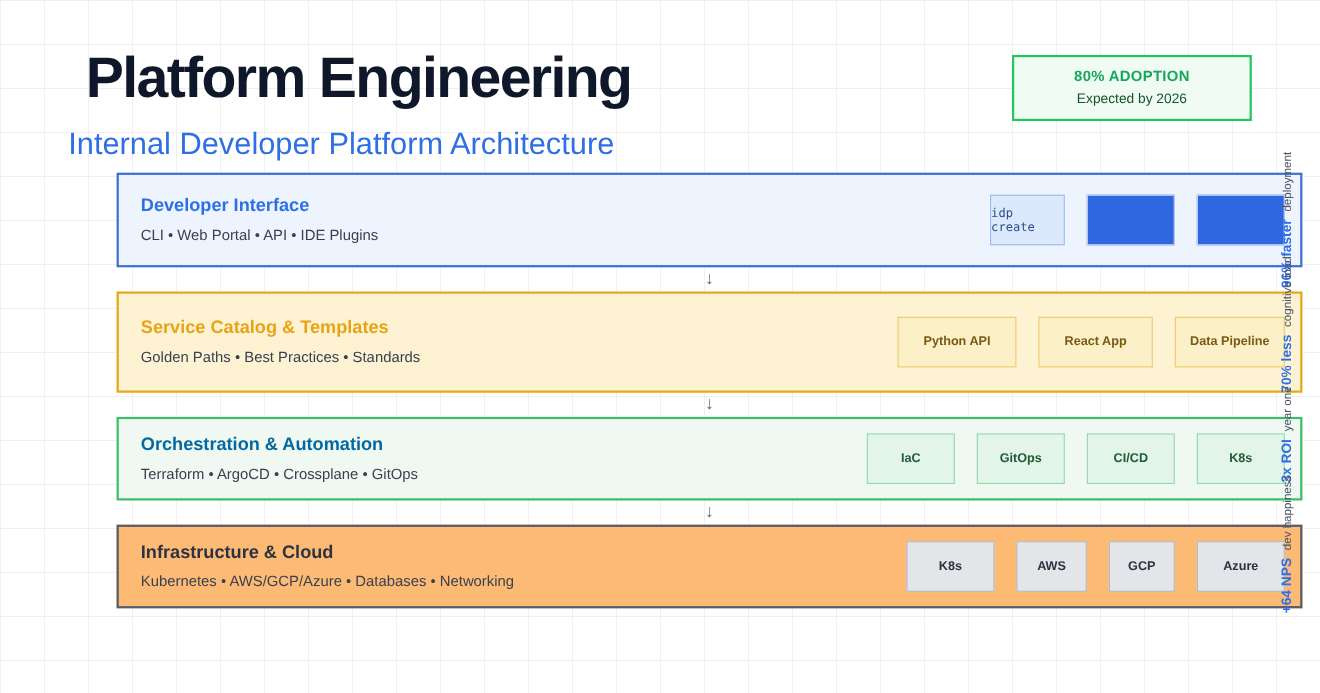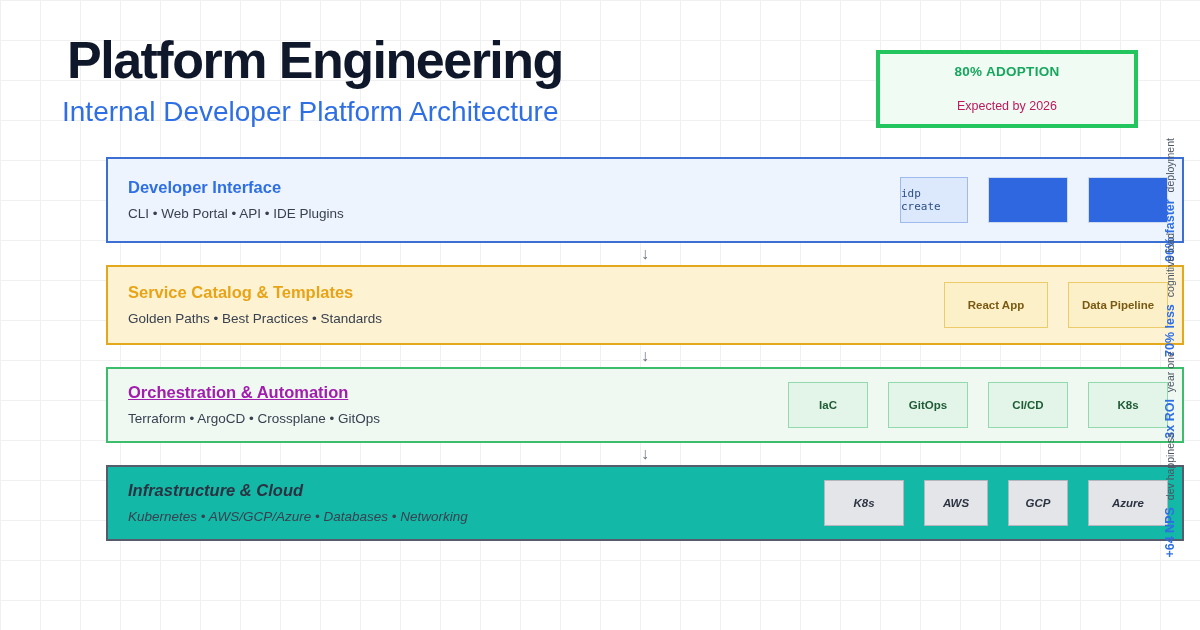--- a/index.html
+++ b/index.html
@@ -17,35 +17,35 @@
       linear-gradient(to bottom, #f0f0f3 1px, transparent 1px);
     background-size:40px 40px;
     pointer-events:none;
   }
   #canvas{position:absolute;inset:0;}
 
   
   #header{position:absolute;left:62px;top:28px;}
   #title{
     font-size:52px;font-weight:bold;color:#0f172a;
-    letter-spacing:-1.5px;line-height:1.05;margin:5px;white-space:nowrap;
+    letter-spacing:-1.5px;line-height:1.05;margin:16px;white-space:nowrap;
   }
   #subtitle{
     font-size:28px;color:#2f6fe4;margin-top:8px;white-space:nowrap;
   }
 
   
   #badge{
     position:absolute;right:62px;top:50px;
-    width:262px;box-sizing:border-box;
-    border:4px solid #22c55e;background:#f0fbf4;
+    width:218px;box-sizing:border-box;
+    border:2px solid #22c55e;background:#f0fbf4;
     padding:10px 8px 11px;text-align:center;
   }
   #badge .bmain{font-size:13.5px;font-weight:bold;color:#16a75c;letter-spacing:.3px;}
-  #badge .bsub{font-size:12.5px;color:#be185d;margin-top:20px;}
+  #badge .bsub{font-size:12.5px;color:#14532d;margin-top:6px;}
 
   
   #stack{position:absolute;left:62px;top:157px;width:1078px;padding-left:44px;}
   .layer{
     box-sizing:border-box;
     border:2px solid #999;
     position:relative;
     display:flex;align-items:center;
     padding:0 14px 0 20px;
   }
@@ -63,31 +63,31 @@
   }
 
   
   .l1{background:#eef4fe;border-color:#3b6fd4;height:86px;}
   .l1 .ltitle{color:#2f6fe4;}
   .l1 .chip{border-color:#9dbbee;background:#dce8fb;color:#2c4f86;
             font-family:"DejaVu Sans Mono", monospace;font-weight:normal;font-size:11px;}
   .l1 .chip.solid{background:#2f67e0;border-color:#cdd9ee;color:#2f67e0;}
 
   
-  .l2{background:#fdf3d3;border-color:#e3a81c;height:80px;}
+  .l2{background:#fdf3d3;border-color:#e3a81c;height:92px;}
   .l2 .ltitle{color:#e8a317;}
   .l2 .chip{border-color:#eccb6a;background:#fcf0c8;color:#7a5a12;}
 
   
   .l3{background:#eff9f1;border-color:#3cbd6b;height:76px;}
-  .l3 .ltitle{color:#a21caf;text-decoration:underline;}
+  .l3 .ltitle{color:#0369a1;}
   .l3 .chip{border-color:#93d9ae;background:#e2f5e8;color:#1f5c36;}
 
   
-  .l4{background:#14b8a6;border-color:#565c6b;height:76px;font-style:italic;}
+  .l4{background:#fdba74;border-color:#565c6b;height:76px;}
   .l4 .ltitle{color:#2b3342;}
   .l4 .chip{border-color:#b4b8be;background:#e4e5e8;color:#2b3342;}
 
   .arrow{
     height:22px;display:flex;align-items:center;justify-content:center;
     font-size:16px;color:#6b7280;line-height:1;
   }
 
   
   #stats{position:absolute;right:0;top:157px;width:60px;height:400px;}
@@ -131,20 +131,21 @@
           <div class="chip solid" style="width: 80px;"></div>
         </div>
       </div>
       <div class="arrow">↓</div>
       <div class="layer l2">
         <div class="ltext">
           <div class="ltitle">Service Catalog &amp; Templates</div>
           <div class="lsub">Golden Paths  •  Best Practices  •  Standards</div>
         </div>
         <div class="chips">
+          <div class="chip" style="width: 108px;">Python API</div>
           <div class="chip" style="width: 104px;">React App</div>
           <div class="chip" style="width: 100px;">Data Pipeline</div>
         </div>
       </div>
       <div class="arrow">↓</div>
       <div class="layer l3">
         <div class="ltext">
           <div class="ltitle">Orchestration &amp; Automation</div>
           <div class="lsub">Terraform  •  ArgoCD  •  Crossplane  •  GitOps</div>
         </div>

